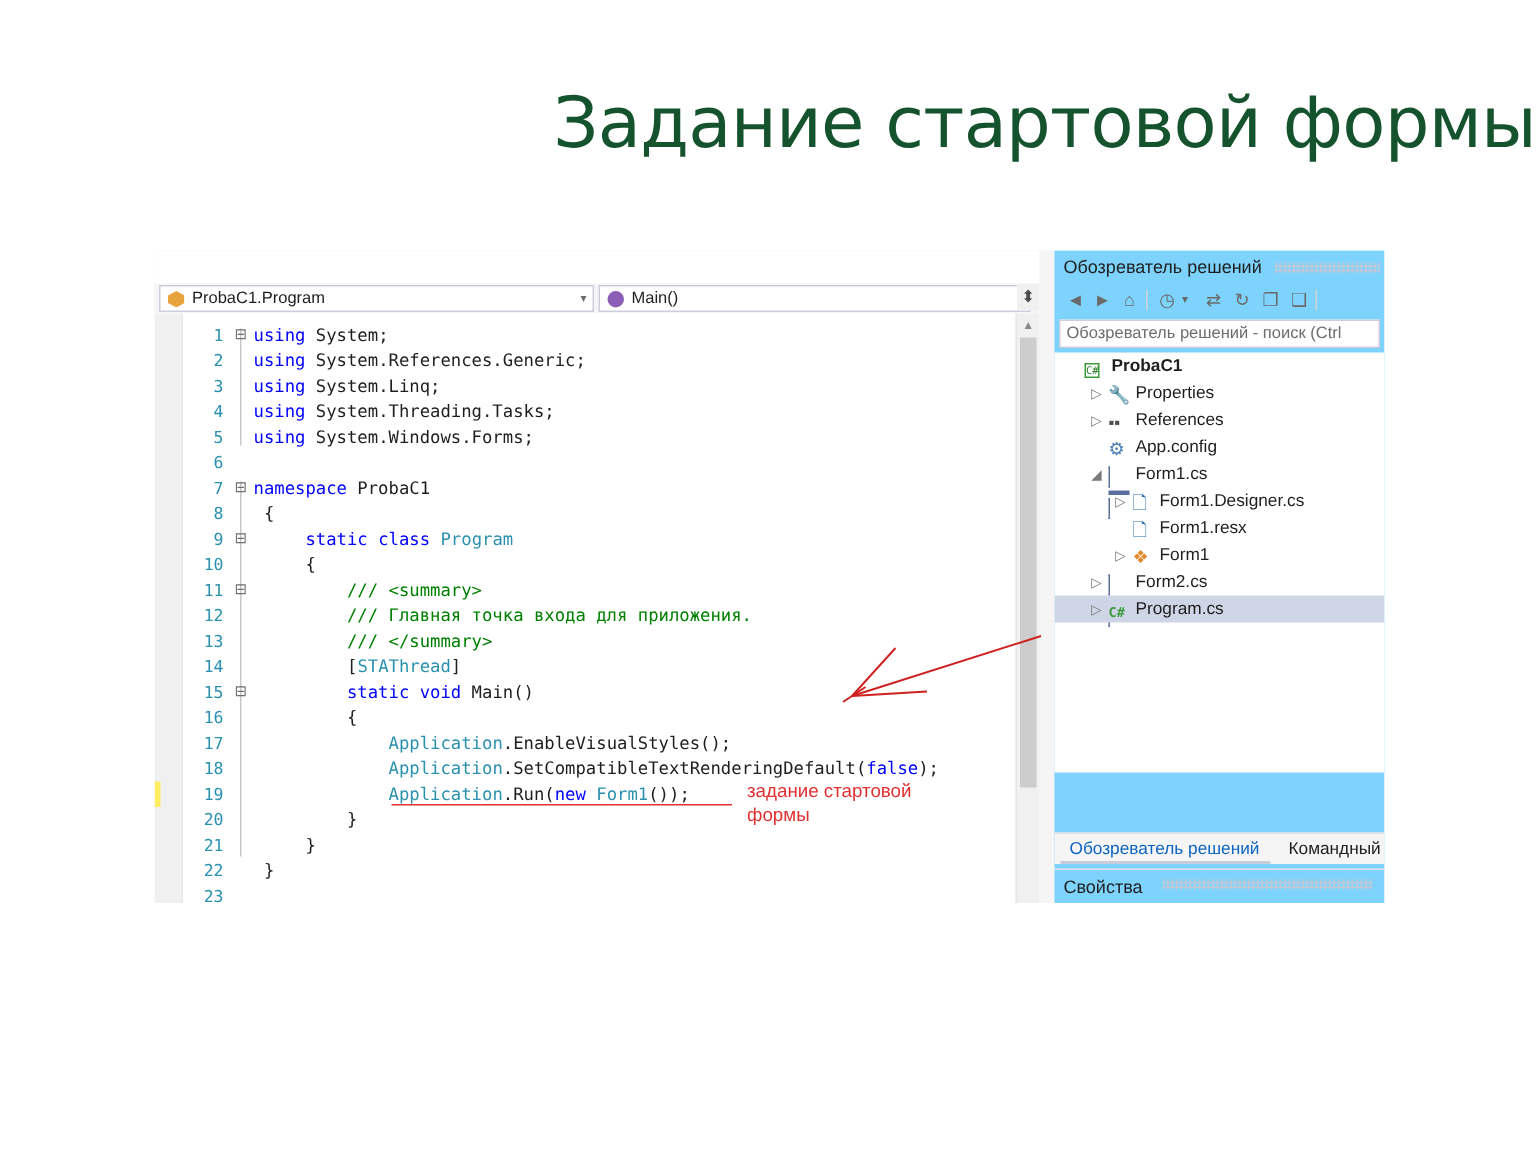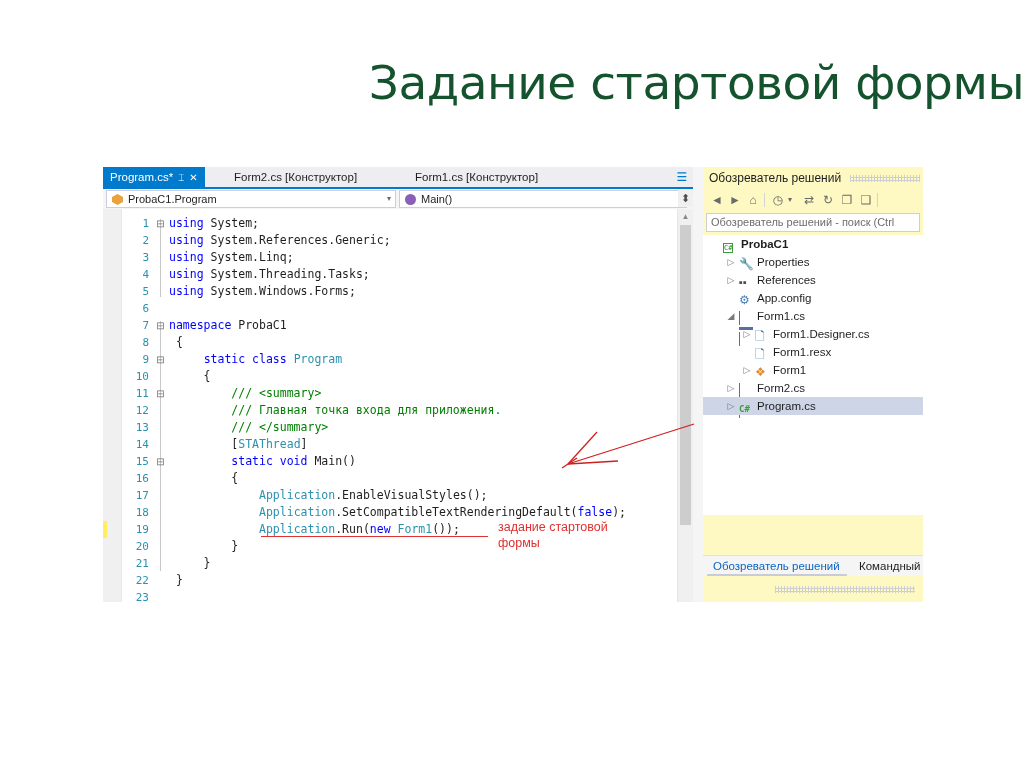--- a/index.html
+++ b/index.html
@@ -158,21 +158,21 @@
 
   
   #splitter{
     position:absolute; left:590px; top:0; width:10px; height:435px;
     background:#f5f5f5;
   }
 
   
   #solution-pane{
     position:absolute; left:600px; top:0; width:220px; height:435px;
-    background:#fef9c3;
+    background:#7dd3fc;
   }
   #se-title{
     position:absolute; left:0; top:0; width:220px; height:22px;
     line-height:22px; font-size:12px; color:#1e1e1e; padding-left:6px;
     box-sizing:border-box;
   }
   #se-grip{
     position:absolute; left:147px; top:8px; width:70px; height:7px;
     background-image:
       repeating-linear-gradient(90deg,#c5c8d4 0 1px,transparent 1px 3px),
@@ -273,28 +273,20 @@
 </style>
 </head>
 <body>
 
 <div id="slide-title">Задание стартовой формы</div>
 
 <div id="vs-window">
 
   <div id="editor-pane">
 
-    <div id="tab-strip">
-      <div class="ed-tab active">
-        <span>Program.cs*</span><span class="pin">⌶</span><span class="close">✕</span>
-      </div>
-      <div class="ed-tab" id="tab-form2">Form2.cs [Конструктор]</div>
-      <div class="ed-tab" id="tab-form1">Form1.cs [Конструктор]</div>
-      <div id="tab-overflow">☰</div>
-    </div>
 
     <div id="nav-bar">
       <div class="nav-combo" id="nav-class">
         <span class="nv-ico">
             <i class="ico-cube"></i>
           </span>
         <span class="nv-txt">ProbaC1.Program</span>
         <span class="nv-arrow">▾</span>
       </div>
       <div class="nav-combo" id="nav-member">
@@ -447,20 +439,21 @@
           <span class="tw-lbl" style="left: 54px;">Program.cs</span>
         </div>
       </div>
 
     <div id="se-bottom-tabs">
       <div class="se-bt" id="se-bt-solution">Обозреватель решений</div>
       <div class="se-bt" id="se-bt-command">Командный</div>
     </div>
     <div id="se-bt-underline"></div>
 
+    <div id="props-title">Свойства</div>
     <div id="props-grip"></div>
   </div>
 </div>
 
 <svg id="arrow-svg">
   <line x1="694" y1="424" x2="568" y2="464" stroke="#cf2020" stroke-width="1.3"></line>
   <line x1="568" y1="464" x2="597" y2="432" stroke="#cf2020" stroke-width="1.3"></line>
   <line x1="568" y1="464" x2="618" y2="461" stroke="#cf2020" stroke-width="1.3"></line>
   <line x1="562" y1="468" x2="577" y2="458" stroke="#cf2020" stroke-width="1.3"></line>
 </svg>

